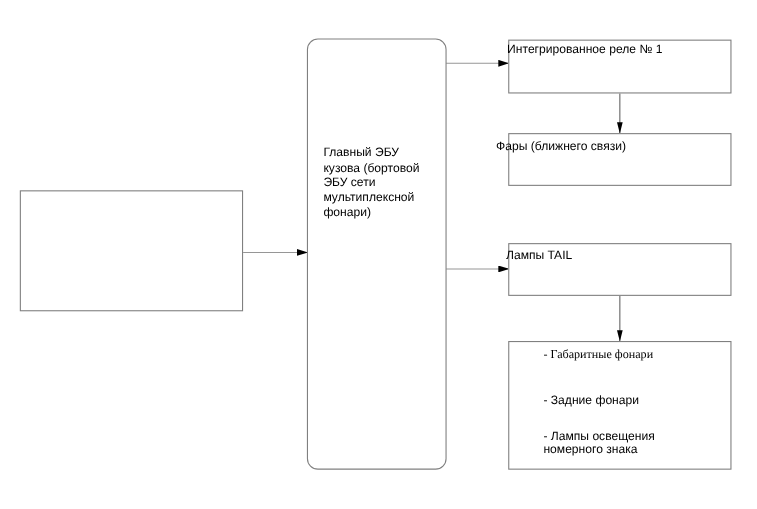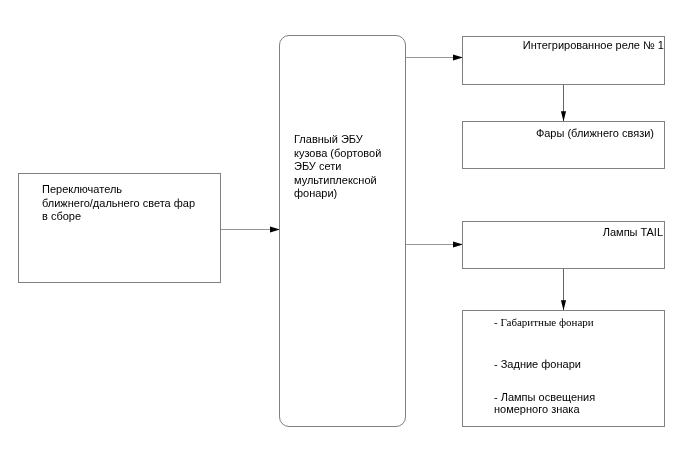--- a/index.html
+++ b/index.html
@@ -33,21 +33,21 @@
   }
   .node.rounded { border-radius: 10px; }
   .node-text {
     position: absolute;
     will-change: opacity;
     font-size: 11px;
     line-height: 13.5px;
     color: #000000;
     white-space: pre-line;
   }
-  .node-text.centered { text-align: right; }
+  .node-text.centered { text-align: left; }
   .node-text.tight { line-height: 11.6px; }
 </style>
 </head>
 <body>
 
 <div id="diagram">
 
   <svg id="connectors" width="688" height="463" viewBox="0 0 688 463">
     <defs>
       <marker id="ah-h" markerWidth="10" markerHeight="6.2" refX="10" refY="3.1" orient="auto" markerUnits="userSpaceOnUse">
@@ -58,23 +58,20 @@
       </marker>
     </defs>
     <line stroke-width="1" marker-end="url(#ah-h)" x1="220.5" y1="229.5" x2="280" y2="229.5" stroke="#969696"></line>
     <line stroke-width="1" marker-end="url(#ah-h)" x1="405.5" y1="57.5" x2="463" y2="57.5" stroke="#969696"></line>
     <line stroke-width="1" marker-end="url(#ah-v)" x1="563.5" y1="84.5" x2="563.5" y2="121.4" stroke="#646464"></line>
     <line stroke-width="1" marker-end="url(#ah-h)" x1="405.5" y1="244.5" x2="463" y2="244.5" stroke="#969696"></line>
     <line stroke-width="1" marker-end="url(#ah-v)" x1="563.5" y1="268.5" x2="563.5" y2="310.4" stroke="#646464"></line>
   </svg>
 
   <div class="node" style="left: 18px; top: 173px; width: 203px; height: 110px;"></div>
-  <div class="node-text" style="left: 42px; top: 183px; width: 180px;">Переключатель
-ближнего/дальнего света фар
-в сборе</div>
 
   <div class="node rounded" style="left: 279px; top: 35px; width: 127px; height: 392px; border-radius: 10px;"></div>
   <div class="node-text" style="left: 294px; top: 133px; width: 108px;">Главный ЭБУ
 кузова (бортовой
 ЭБУ сети
 мультиплексной
 фонари)</div>
 
   <div class="node" style="left: 462px; top: 36px; width: 203px; height: 49px;"></div>
   <div class="node-text centered" style="left: 461px; top: 39px; width: 203px;">Интегрированное реле № 1</div>

